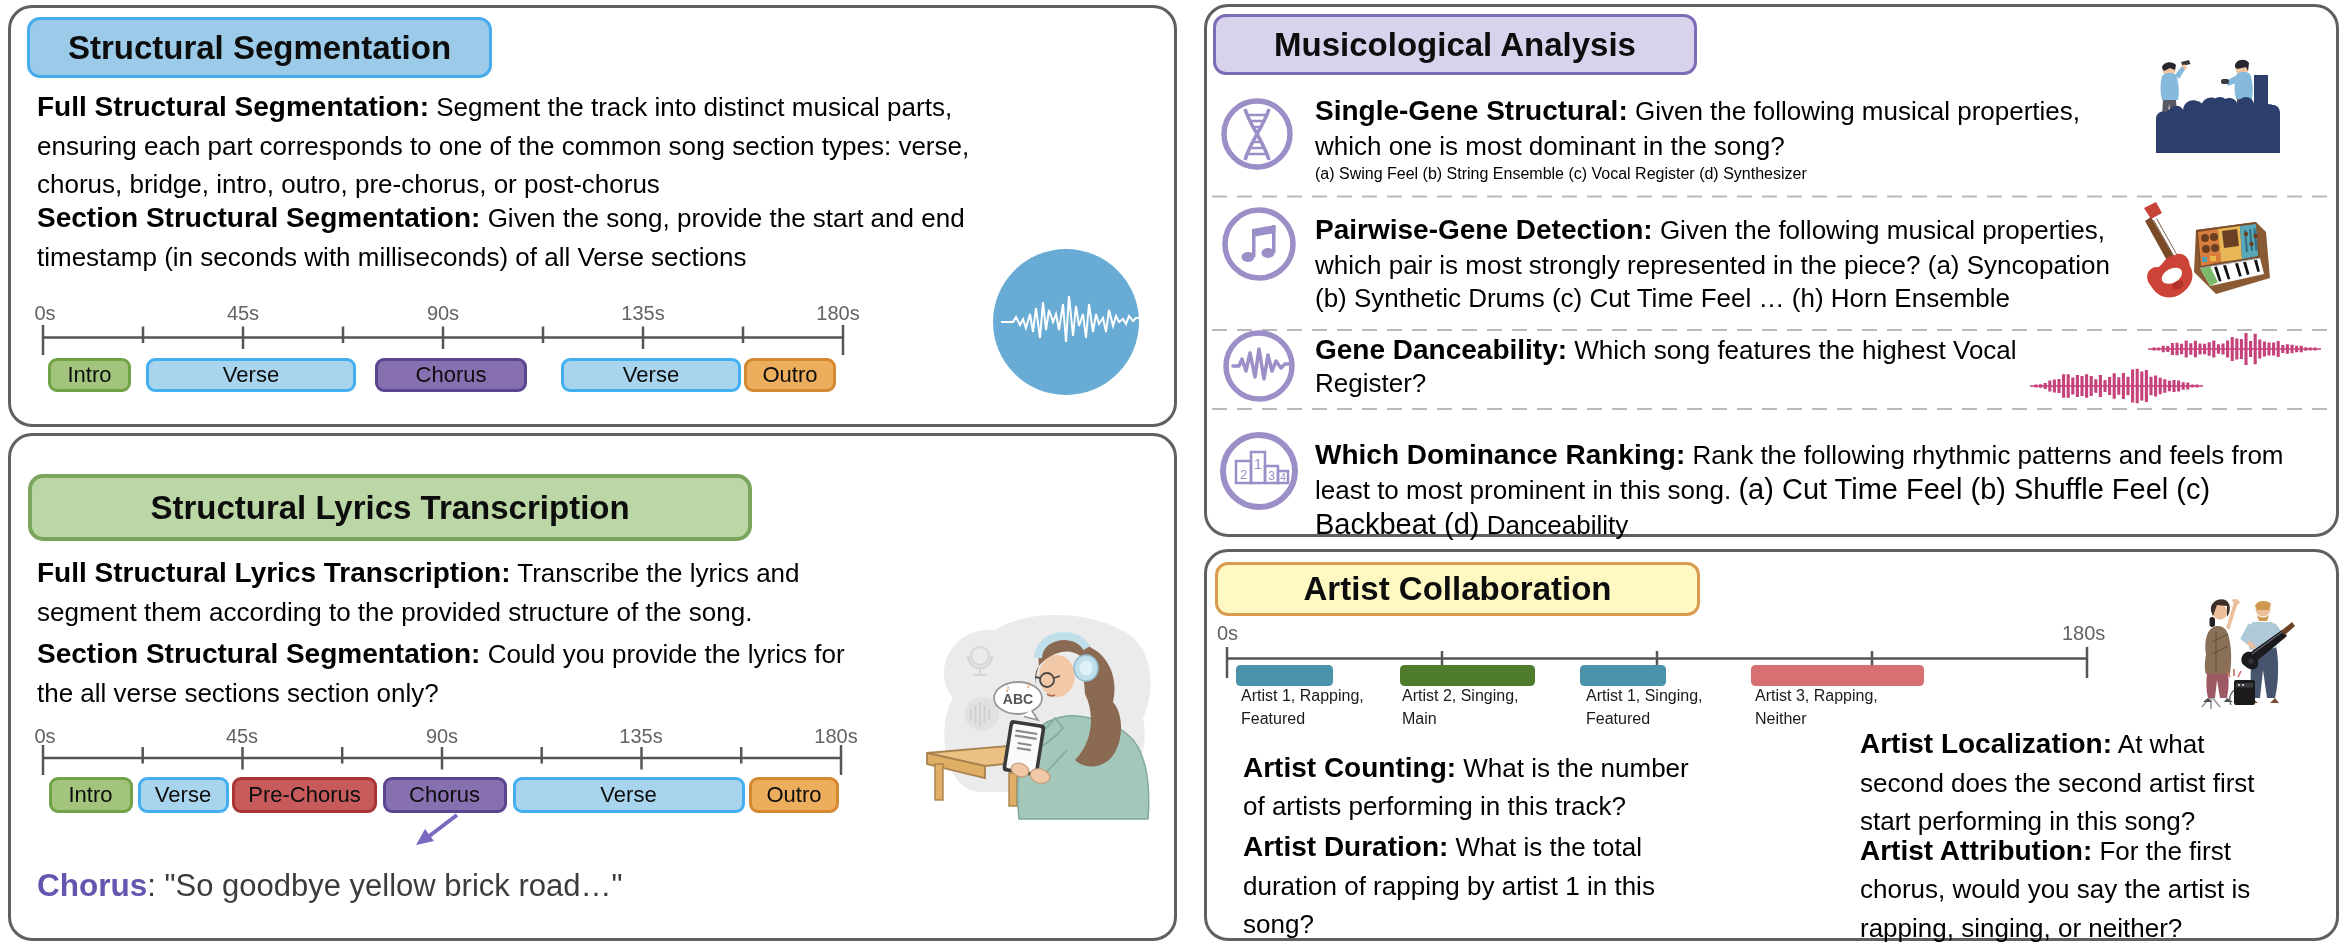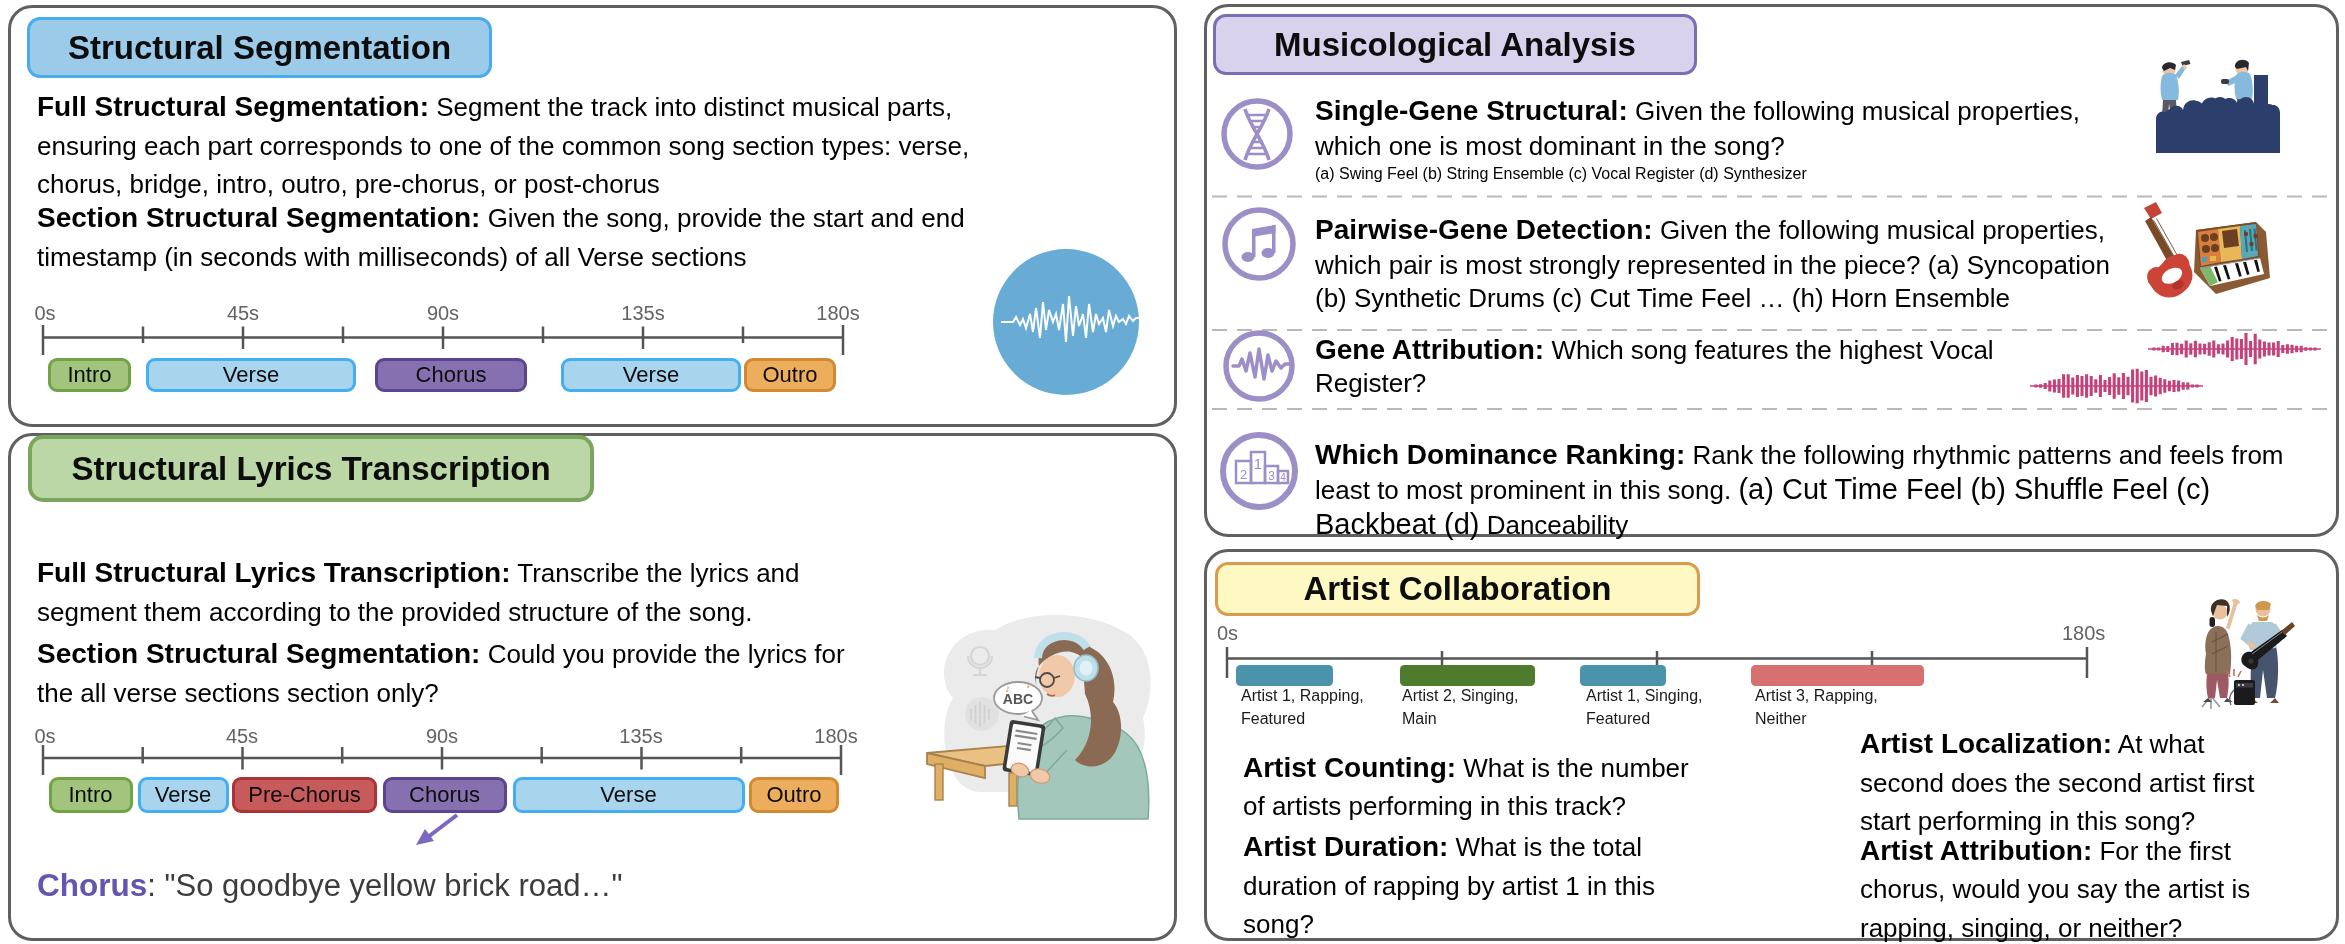--- a/index.html
+++ b/index.html
@@ -19,21 +19,21 @@
 </style>
 </head>
 <body>
 
 <div class="panel" style="left:8px;top:5px;width:1169px;height:422px"></div>
 <div class="panel" style="left:8px;top:433px;width:1169px;height:508px"></div>
 <div class="panel" style="left:1204px;top:4px;width:1135px;height:533px"></div>
 <div class="panel" style="left:1204px;top:549px;width:1135px;height:392px"></div>
 
 <div class="hdr" style="left:27px;top:17px;width:465px;height:61px;background:#9CCBEA;border:3px solid #47ACEC;border-radius:13px">Structural Segmentation</div>
-<div class="hdr" style="left:28px;top:435px;width:566px;height:67px;background:#BCD7A6;border:4px solid #7AA55C;border-radius:15px">Structural Lyrics Transcription</div>
+<div class="hdr" style="left:28px;top:474px;width:724px;height:67px;background:#BCD7A6;border:4px solid #7AA55C;border-radius:15px">Structural Lyrics Transcription</div>
 <div class="hdr" style="left:1213px;top:14px;width:484px;height:61px;background:#D9D2ED;border:3px solid #7D6CB6;border-radius:13px">Musicological Analysis</div>
 <div class="hdr" style="left:1215px;top:562px;width:485px;height:54px;background:#fef9c3;border:3px solid #DA9B4E;border-radius:13px">Artist Collaboration</div>
 
 <div class="abs t27" style="left:37px;top:88px"><b>Full Structural Segmentation:</b> Segment the track into distinct musical parts,<br>ensuring each part corresponds to one of the common song section types: verse,<br>chorus, bridge, intro, outro, pre-chorus, or post-chorus</div>
 <div class="abs t27" style="left:37px;top:199px"><b>Section Structural Segmentation:</b> Given the song, provide the start and end<br>timestamp (in seconds with milliseconds) of all Verse sections</div>
 
 <svg style="left:0;top:0" width="900" height="430" viewBox="0 0 900 430">
   <line x1="43" y1="337.5" x2="843" y2="337.5" stroke="#555" stroke-width="2.5"></line>
   <line x1="43" y1="325" x2="43" y2="355" stroke="#555" stroke-width="2.5"></line>
   <line x1="143" y1="326.5" x2="143" y2="343" stroke="#555" stroke-width="2.5"></line>
@@ -94,21 +94,21 @@
   <line x1="1212" y1="196.5" x2="2331" y2="196.5" stroke="#b9b9b9" stroke-width="2" stroke-dasharray="15 10"></line>
   <line x1="1212" y1="330" x2="2331" y2="330" stroke="#b9b9b9" stroke-width="2" stroke-dasharray="15 10"></line>
   <line x1="1212" y1="409" x2="2331" y2="409" stroke="#b9b9b9" stroke-width="2" stroke-dasharray="15 10"></line>
 </svg>
 <div class="abs t31" style="left:1315px;top:94.4px"><b>Single-Gene Structural:</b> Given the following musical properties,</div>
 <div class="abs t31" style="left:1315px;top:129px">which one is most dominant in the song?</div>
 <div class="abs" style="left:1315px;top:158.4px;font-size:16px;line-height:32px">(a) Swing Feel (b) String Ensemble (c) Vocal Register (d) Synthesizer</div>
 <div class="abs t31" style="left:1315px;top:213.1px"><b>Pairwise-Gene Detection:</b> Given the following musical properties,</div>
 <div class="abs t31" style="left:1315px;top:247.7px">which pair is most strongly represented in the piece? (a) Syncopation</div>
 <div class="abs" style="left:1315px;top:282.2px;font-size:26px;line-height:32px">(b) Synthetic Drums (c) Cut Time Feel … (h) Horn Ensemble</div>
-<div class="abs t31" style="left:1315px;top:332.9px"><b>Gene Attribution:</b> Which song features the highest Vocal</div>
+<div class="abs t31" style="left:1315px;top:332.9px"><b>Gene Danceability:</b> Which song features the highest Vocal</div>
 <div class="abs t31" style="left:1315px;top:366.2px">Register?</div>
 <div class="abs t31" style="left:1315px;top:437.8px"><b>Which Dominance Ranking:</b> Rank the following rhythmic patterns and feels from</div>
 <div class="abs t31" style="left:1315px;top:472.4px">least to most prominent in this song. <span style="font-size:29px">(a) Cut Time Feel (b) Shuffle Feel (c)</span></div>
 <div class="abs t31" style="left:1315px;top:506.9px"><span style="font-size:29px">Backbeat (d)</span> Danceability</div>
 
 <svg style="left:1221px;top:98px" width="72" height="72" viewBox="0 0 72 72">
   <circle cx="36" cy="36" r="33" fill="none" stroke="#9C8EC6" stroke-width="5.5"></circle>
   <path d="M24 11 C30 30 42 42 48 62 M48 11 C42 30 30 42 24 62" fill="none" stroke="#9C8EC6" stroke-width="3.6"></path>
   <path d="M26 17 h20 M28 23 h16 M31 29 h10 M31 44 h10 M28 50 h16 M26 56 h20" stroke="#9C8EC6" stroke-width="2.4"></path>
 </svg>

